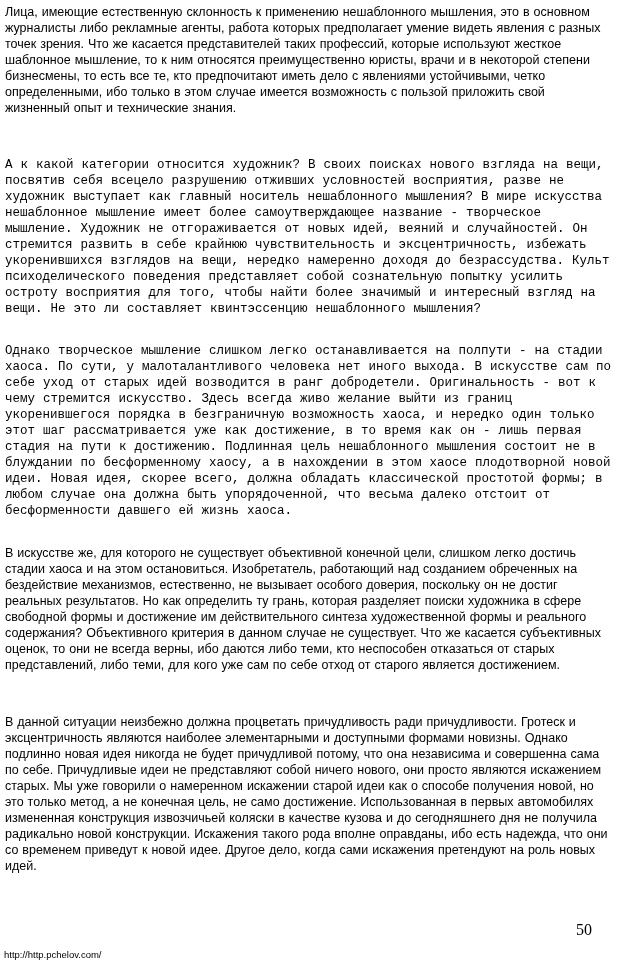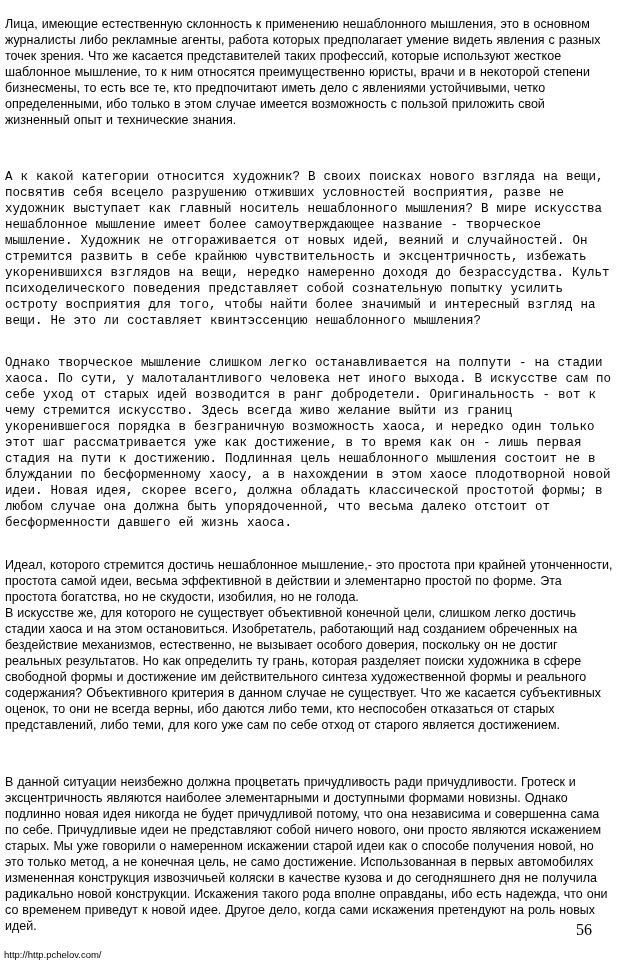--- a/index.html
+++ b/index.html
@@ -14,21 +14,21 @@
     font-family: "Liberation Sans", "DejaVu Sans", sans-serif;
     position: relative;
     overflow: hidden;
   }
   .page {
     position: absolute;
     inset: 0;
   }
   .text-block {
     position: absolute;
-    top: 16px;
+    top: 4px;
     left: 5px;
     right: 7px;
   }
   .para {
     margin: 0;
     font-size: 12.5px;
     line-height: 16px;
     text-align: left;
     word-spacing: 0.5px;
   }
@@ -53,21 +53,20 @@
   }
 </style>
 </head>
 <body>
 
 <div class="page">
   <div class="text-block">
     <p class="para mb-lg">Лица, имеющие естественную склонность к применению нешаблонного мышления, это в основном журналисты либо рекламные агенты, работа которых предполагает умение видеть явления с разных точек зрения. Что же касается представителей таких профессий, которые используют жесткое шаблонное мышление, то к ним относятся преимущественно юристы, врачи и в некоторой степени бизнесмены, то есть все те, кто предпочитают иметь дело с явлениями устойчивыми, четко определенными, ибо только в этом случае имеется возможность с пользой приложить свой жизненный опыт и технические знания.</p>
     <p class="para mb-md">А к какой категории относится художник? В своих поисках нового взгляда на вещи, посвятив себя всецело разрушению отживших условностей восприятия, разве не художник выступает как главный носитель нешаблонного мышления? В мире искусства нешаблонное мышление имеет более самоутверждающее название - творческое мышление. Художник не отгораживается от новых идей, веяний и случайностей. Он стремится развить в себе крайнюю чувствительность и эксцентричность, избежать укоренившихся взглядов на вещи, нередко намеренно доходя до безрассудства. Культ психоделического поведения представляет собой сознательную попытку усилить остроту восприятия для того, чтобы найти более значимый и интересный взгляд на вещи. Не это ли составляет квинтэссенцию нешаблонного мышления?</p>
     <p class="para mb-md">Однако творческое мышление слишком легко останавливается на полпути - на стадии хаоса. По сути, у малоталантливого человека нет иного выхода. В искусстве сам по себе уход от старых идей возводится в ранг добродетели. Оригинальность - вот к чему стремится искусство. Здесь всегда живо желание выйти из границ укоренившегося порядка в безграничную возможность хаоса, и нередко один только этот шаг рассматривается уже как достижение, в то время как он - лишь первая стадия на пути к достижению. Подлинная цель нешаблонного мышления состоит не в блуждании по бесформенному хаосу, а в нахождении в этом хаосе плодотворной новой идеи. Новая идея, скорее всего, должна обладать классической простотой формы; в любом случае она должна быть упорядоченной, что весьма далеко отстоит от бесформенности давшего ей жизнь хаоса.</p>
-    <p class="para mb-0">Идеал, которого стремится достичь нешаблонное мышление,- это простота при крайней утонченности, простота самой идеи, весьма эффективной в действии и элементарно простой по форме. Эта простота богатства, но не скудости, изобилия, но не голода.</p>
     <p class="para mb-lg">В искусстве же, для которого не существует объективной конечной цели, слишком легко достичь стадии хаоса и на этом остановиться. Изобретатель, работающий над созданием обреченных на бездействие механизмов, естественно, не вызывает особого доверия, поскольку он не достиг реальных результатов. Но как определить ту грань, которая разделяет поиски художника в сфере свободной формы и достижение им действительного синтеза художественной формы и реального содержания? Объективного критерия в данном случае не существует. Что же касается субъективных оценок, то они не всегда верны, ибо даются либо теми, кто неспособен отказаться от старых представлений, либо теми, для кого уже сам по себе отход от старого является достижением.</p>
     <p class="para mb-0">В данной ситуации неизбежно должна процветать причудливость ради причудливости. Гротеск и эксцентричность являются наиболее элементарными и доступными формами новизны. Однако подлинно новая идея никогда не будет причудливой потому, что она независима и совершенна сама по себе. Причудливые идеи не представляют собой ничего нового, они просто являются искажением старых. Мы уже говорили о намеренном искажении старой идеи как о способе получения новой, но это только метод, а не конечная цель, не само достижение. Использованная в первых автомобилях измененная конструкция извозчичьей коляски в качестве кузова и до сегодняшнего дня не получила радикально новой конструкции. Искажения такого рода вполне оправданы, ибо есть надежда, что они со временем приведут к новой идее. Другое дело, когда сами искажения претендуют на роль новых идей.</p>
   </div>
 
-  <div class="page-number">56</div>
+  <div class="page-number">50</div>
 
   <a class="footer-url">http://http.pchelov.com/</a>
 </div>
 
 </body></html>

